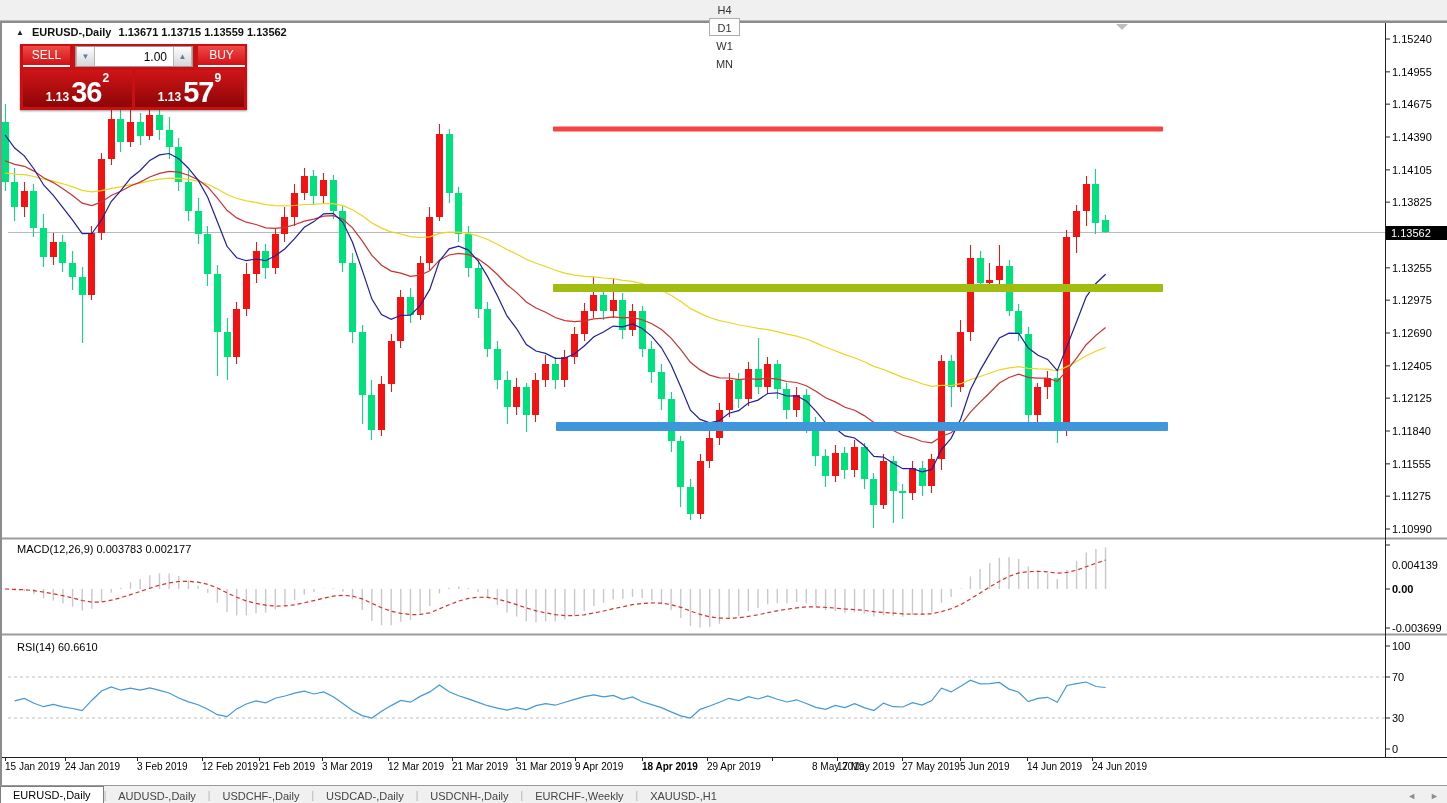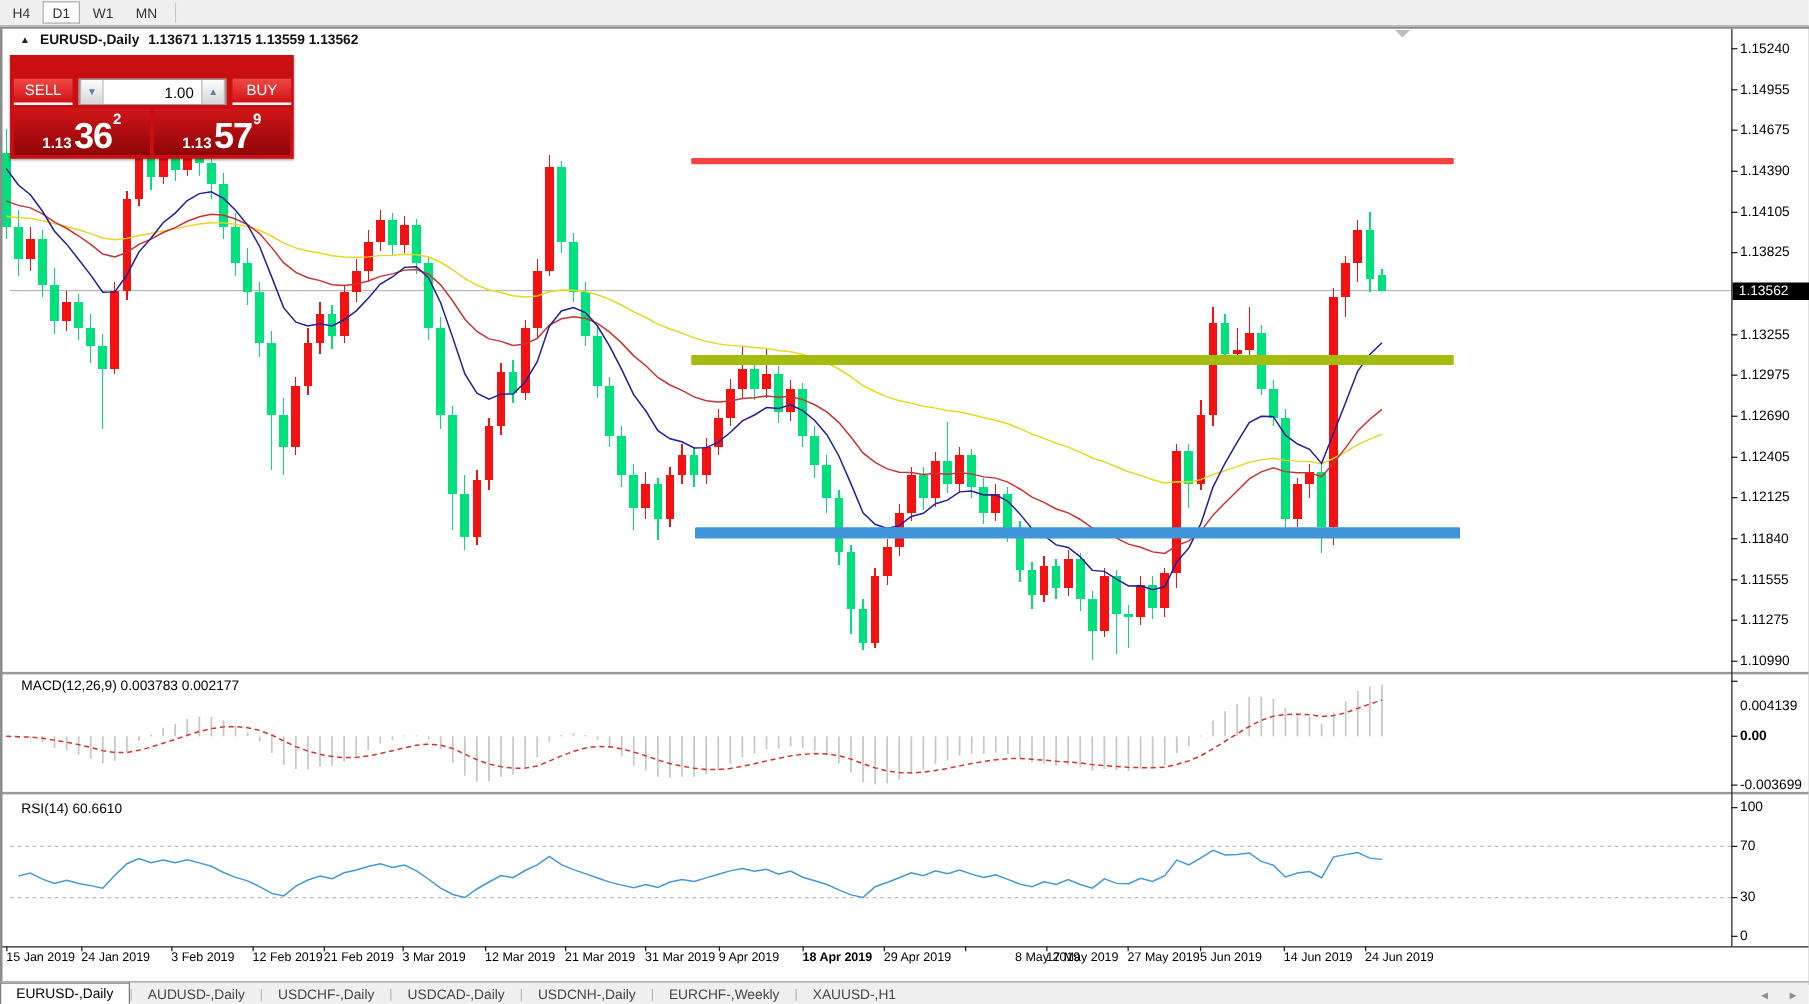--- a/index.html
+++ b/index.html
@@ -1,35 +1,35 @@
 <!DOCTYPE html>
 <html><head>
 <meta charset="utf-8">
 <style>
   html,body{margin:0;padding:0;background:#fff;width:1447px;height:803px;overflow:hidden;
     font-family:"Liberation Sans","DejaVu Sans",sans-serif;-webkit-font-smoothing:none;}
   #root{position:absolute;left:0;top:0;width:1447px;height:803px;}
   
   .toolbar{position:absolute;left:0;top:0;width:1447px;height:20px;background:#f0f0f0;
-    border-bottom:1px solid #b9b9b9;z-index:6;display:flex;align-items:center;}
+    border-bottom:1px solid #b9b9b9;z-index:6;display:flex;align-items:center;flex-direction:column;}
   .tf-btn{height:18px;line-height:18px;padding:0 7px;margin-left:2px;font-size:11px;color:#333;
     border:1px solid transparent;background:transparent;cursor:default;}
   .tf-btn.active{background:#fcfcfc;border:1px solid #adadad;}
   .tb-sep{width:1px;height:16px;background:#c6c6c6;border-right:1px solid #fff;margin-left:6px;}
   
   .chart-frame{position:absolute;left:0;top:21px;width:1445px;height:763px;
     border:2px solid #8c8c8c;border-right:1px solid #8c8c8c;background:transparent;z-index:2;pointer-events:none;}
   #chart-svg{position:absolute;left:0;top:0;width:1447px;height:803px;z-index:1;}
   
   .chart-title{position:absolute;left:16px;top:26px;z-index:3;font-size:11px;font-weight:bold;color:#111;white-space:nowrap;}
   .chart-title .tri{font-size:8px;margin-right:5px;color:#222;vertical-align:1px;}
   .chart-title span{margin-right:4px;}
   
-  .trade-widget{position:absolute;left:8px;top:44px;width:221px;z-index:4;background:#c90f12;
-    padding:19px 3px 3px 3px;box-shadow:0 1px 2px rgba(0,0,0,.4);}
+  .trade-widget{position:absolute;left:20px;top:44px;width:221px;z-index:4;background:#c90f12;
+    padding:2px 3px 3px 3px;box-shadow:0 1px 2px rgba(0,0,0,.4);}
   .tw-row1{display:flex;align-items:stretch;height:21px;}
   .tw-btn{flex:0 0 47px;background:linear-gradient(#ef4a45,#d31116);color:#fff;border:none;
     border-bottom:2px solid #fff;font-size:12px;line-height:19px;padding:0;cursor:default;font-family:inherit;}
   .tw-spin{flex:1;display:flex;align-items:center;justify-content:center;margin:0 5px;background:#fff;border:1px solid #9a9a9a;}
   .spin-btn{width:19px;height:19px;border:none;background:linear-gradient(#fdfdfd,#d6d6d6);
     border-left:1px solid #b5b5b5;border-right:1px solid #b5b5b5;color:#5a7fae;font-size:8px;line-height:8px;padding:0;cursor:default;}
   .vol-input{width:70px;height:17px;border:none;font-size:12px;text-align:right;padding-right:6px;outline:none;font-family:inherit;}
   .tw-row2{display:flex;margin-top:3px;}
   .quote{flex:1;height:35px;background:linear-gradient(#d01518,#8e0507);color:#fff;
     display:flex;align-items:flex-end;justify-content:center;padding-bottom:2px;}

